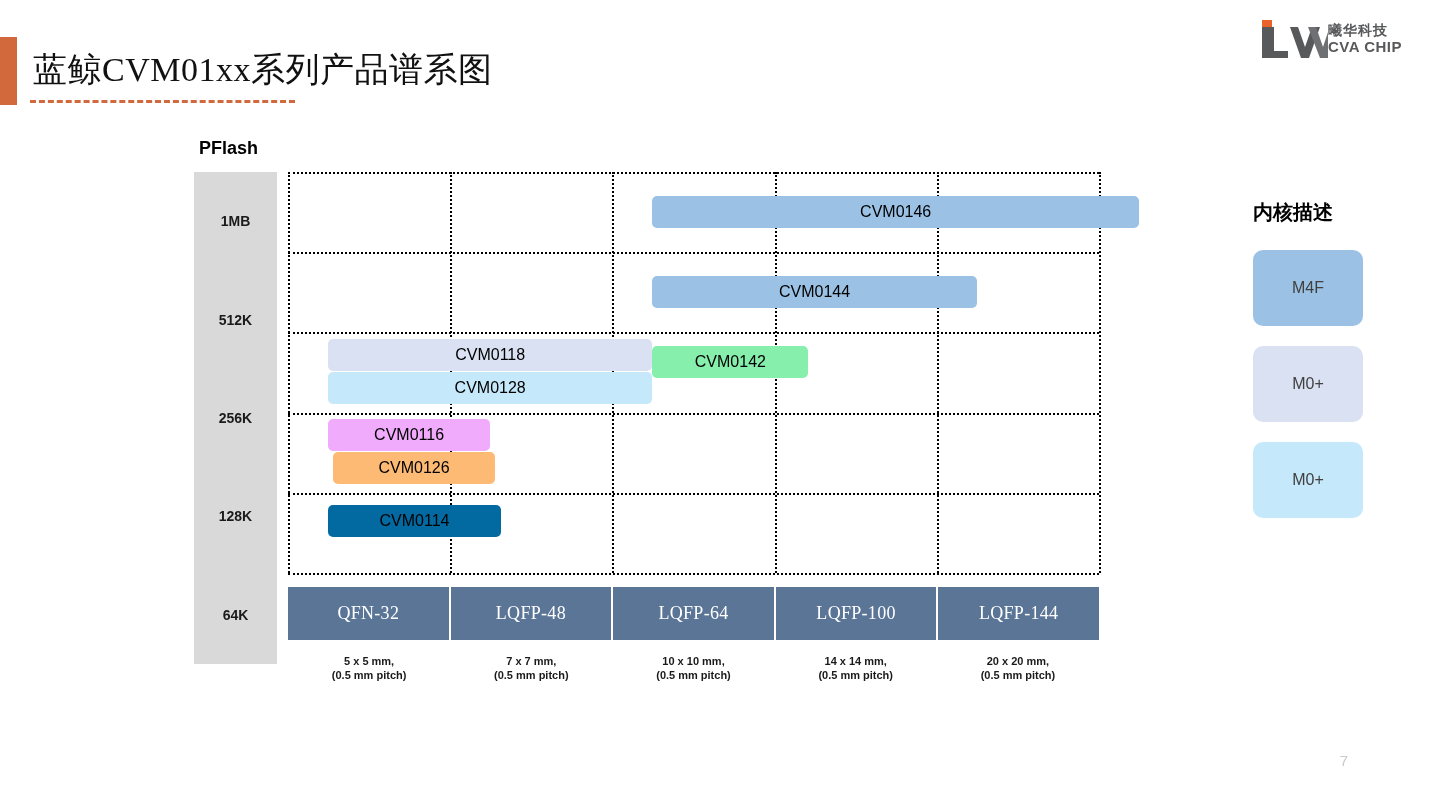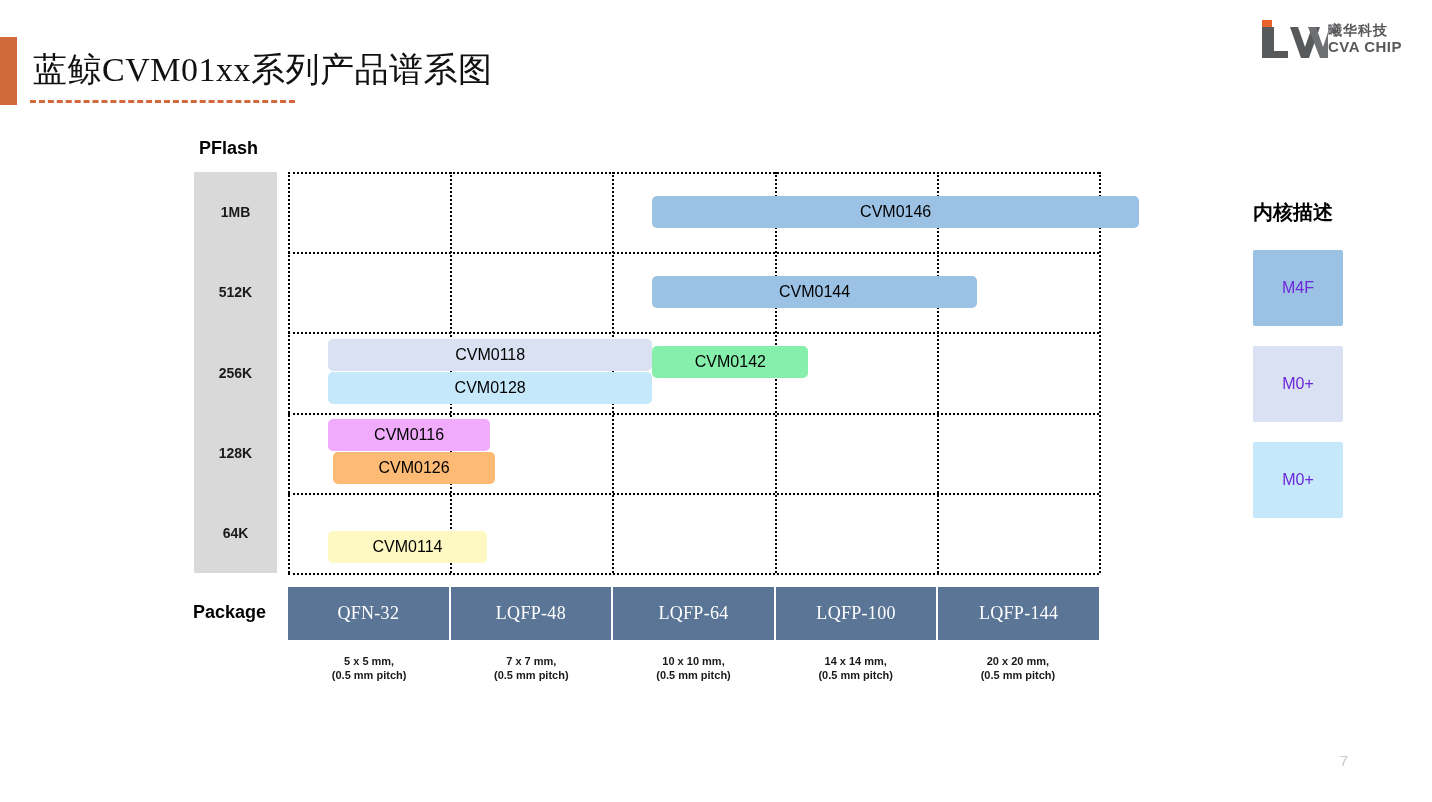--- a/index.html
+++ b/index.html
@@ -93,21 +93,21 @@
     font-size: 18px;
     font-weight: bold;
   }
 
   
   #yaxis {
     position: absolute;
     left: 194px;
     top: 172px;
     width: 83px;
-    height: 401px;
+    height: 492px;
     background: #D9D9D9;
     display: flex;
     flex-direction: column;
   }
   .yaxis-tick {
     flex: 1 1 0;
     display: flex;
     align-items: center;
     justify-content: center;
     font-size: 14px;
@@ -197,28 +197,28 @@
     font-size: 20px;
     font-weight: bold;
   }
   #legend-swatches {
     position: absolute;
     left: 1253px;
     top: 250px;
     width: 90px;
   }
   .legend-swatch {
-    width: 90px;
+    width: 110px;
     height: 76px;
-    border-radius: 2px;
+    border-radius: 10px;
     display: flex;
     align-items: center;
     justify-content: center;
     font-size: 16px;
-    color: #6d28d9;
+    color: #404040;
     margin-bottom: 20px;
   }
 
   
   #page-number {
     position: absolute;
     right: 84px;
     top: 752px;
     font-size: 15px;
     color: #C9C9C9;
@@ -270,21 +270,21 @@
     <div class="grid-vline" style="left: 486.6px;"></div>
     <div class="grid-vline" style="left: 648.8px;"></div>
     <div class="grid-vline" style="left: 811px;"></div>
     <div class="product-bar" style="background: rgb(155, 194, 229); left: 324.4px; width: 486.6px; top: 24.1px;">CVM0146</div>
     <div class="product-bar" style="background: rgb(155, 194, 229); left: 324.4px; width: 324.4px; top: 104.3px; text-align: center;">CVM0144</div>
     <div class="product-bar" style="background: rgb(217, 225, 242); left: 0px; width: 324.4px; top: 166.5px;">CVM0118</div>
     <div class="product-bar" style="background: rgb(198, 232, 251); left: 0px; width: 324.4px; top: 199.5px;">CVM0128</div>
     <div class="product-bar" style="background: #86efac; left: 324.4px; width: 156px; top: 174px;">CVM0142</div>
     <div class="product-bar" style="background: #f0abfc; left: 0px; width: 162.2px; top: 246.7px;">CVM0116</div>
     <div class="product-bar" style="background: #fdba74; left: 5px; width: 162.2px; top: 279.7px;">CVM0126</div>
-    <div class="product-bar" style="background: #fef9c3; left: 0px; width: 159px; top: 359px;">CVM0114</div>
+    <div class="product-bar" style="background: #0369a1; left: 0px; width: 173px; top: 333px;">CVM0114</div>
   </div>
 
 <div id="package-row">
     <div class="package-cell">QFN-32</div>
     <div class="package-cell">LQFP-48</div>
     <div class="package-cell">LQFP-64</div>
     <div class="package-cell">LQFP-100</div>
     <div class="package-cell">LQFP-144</div>
   </div>
 <div id="package-notes">

